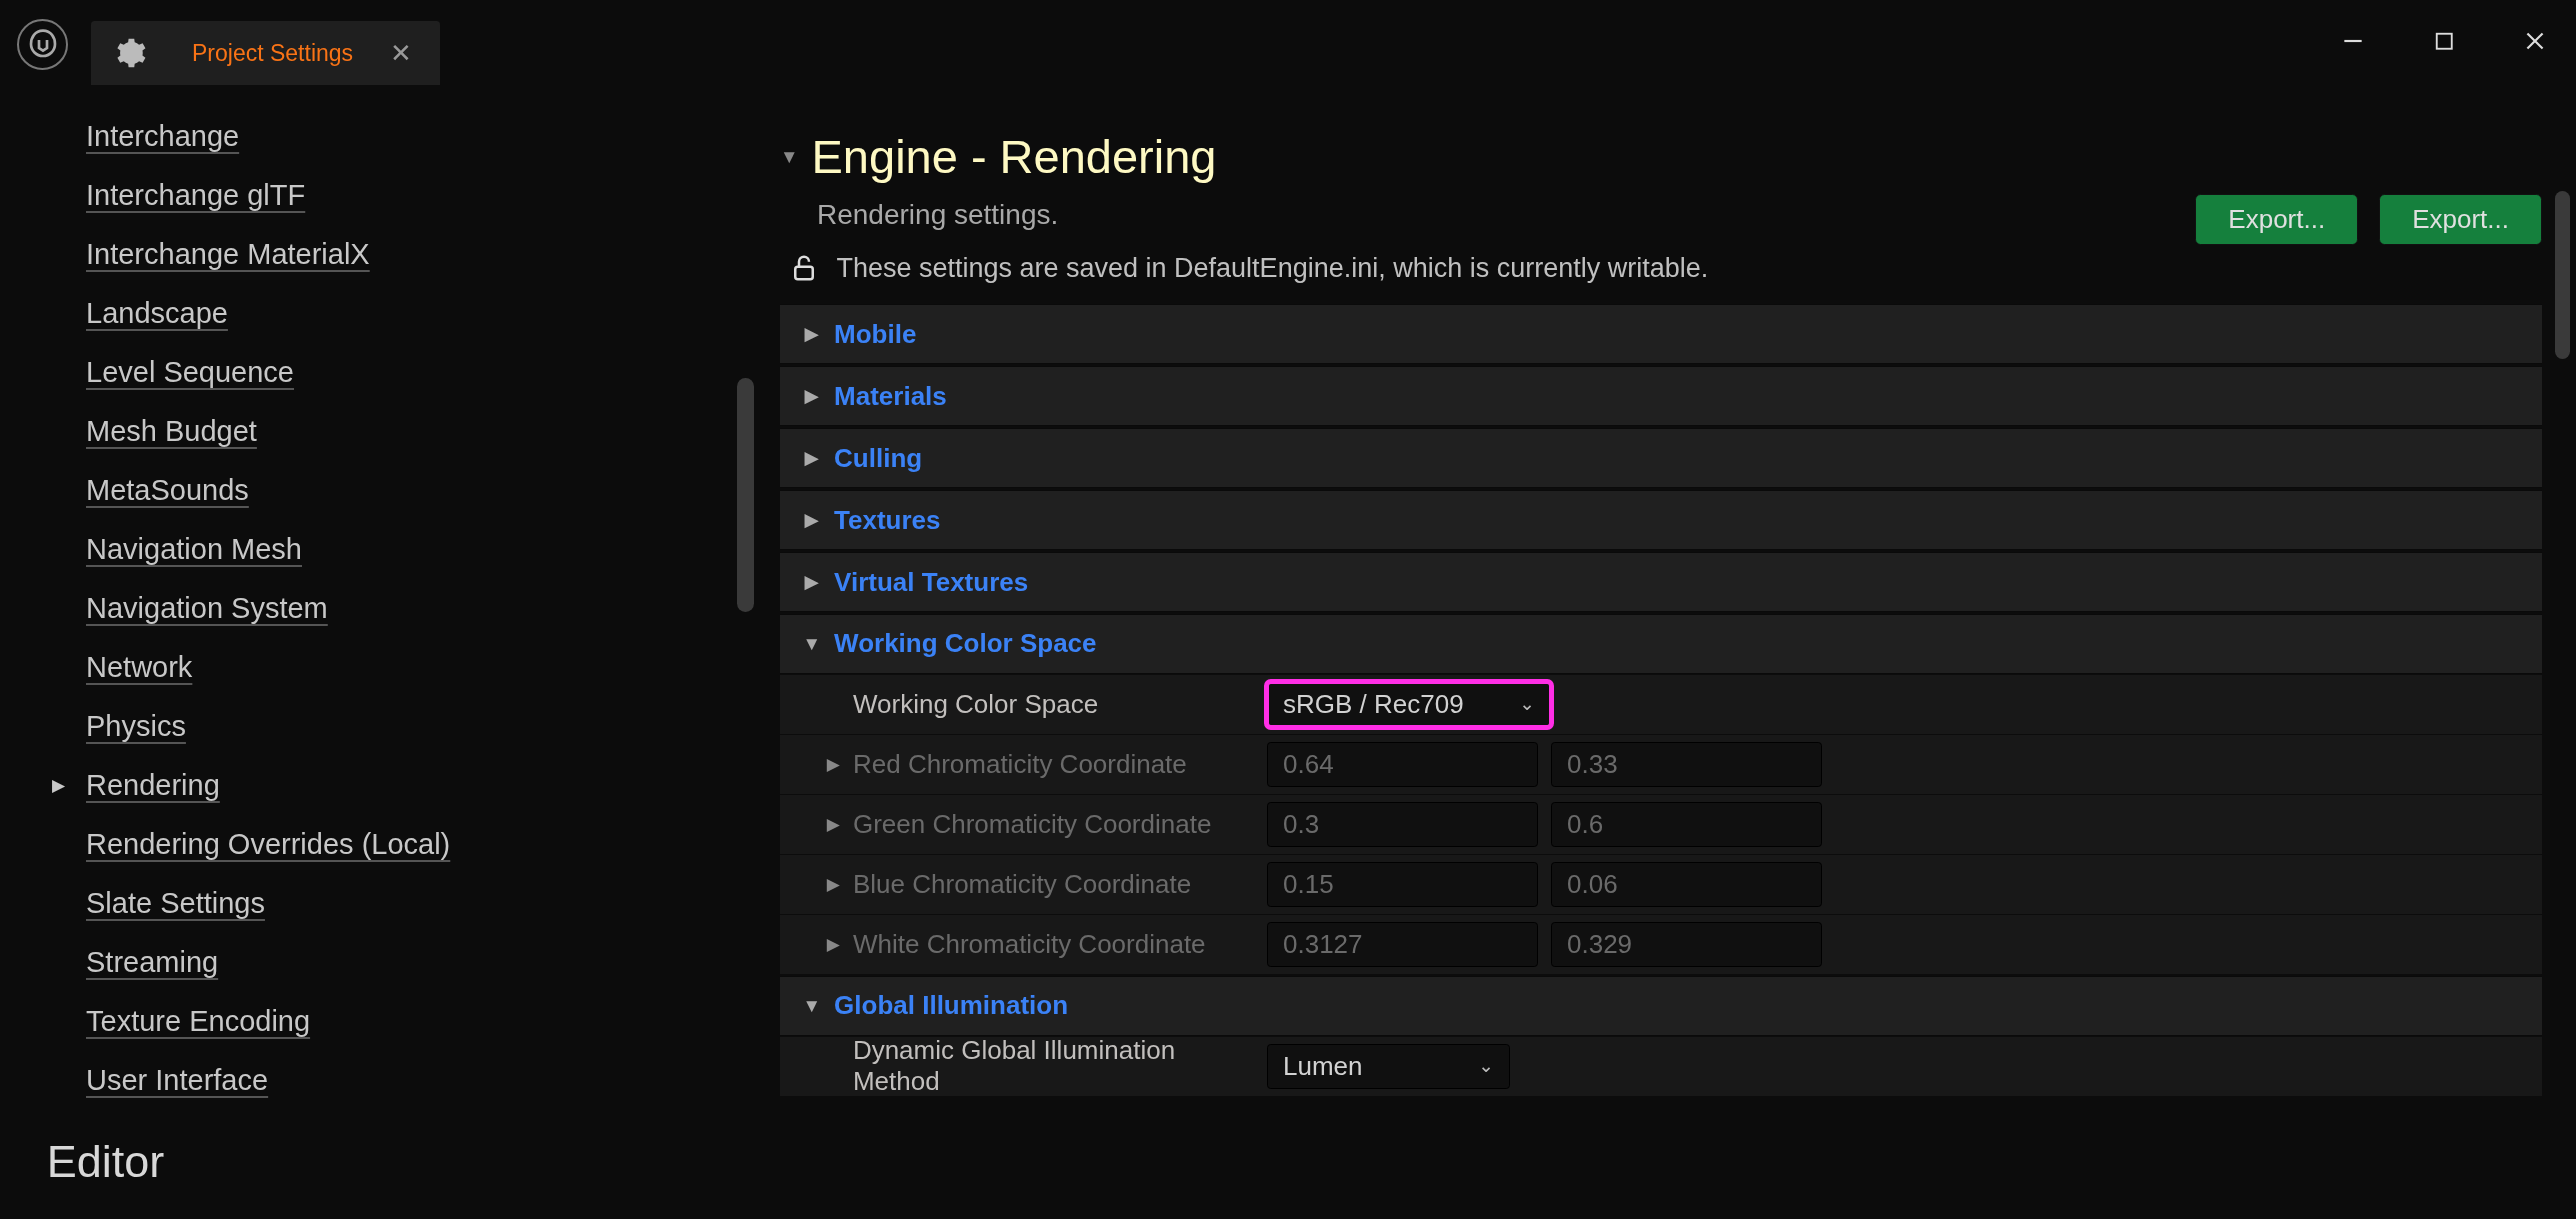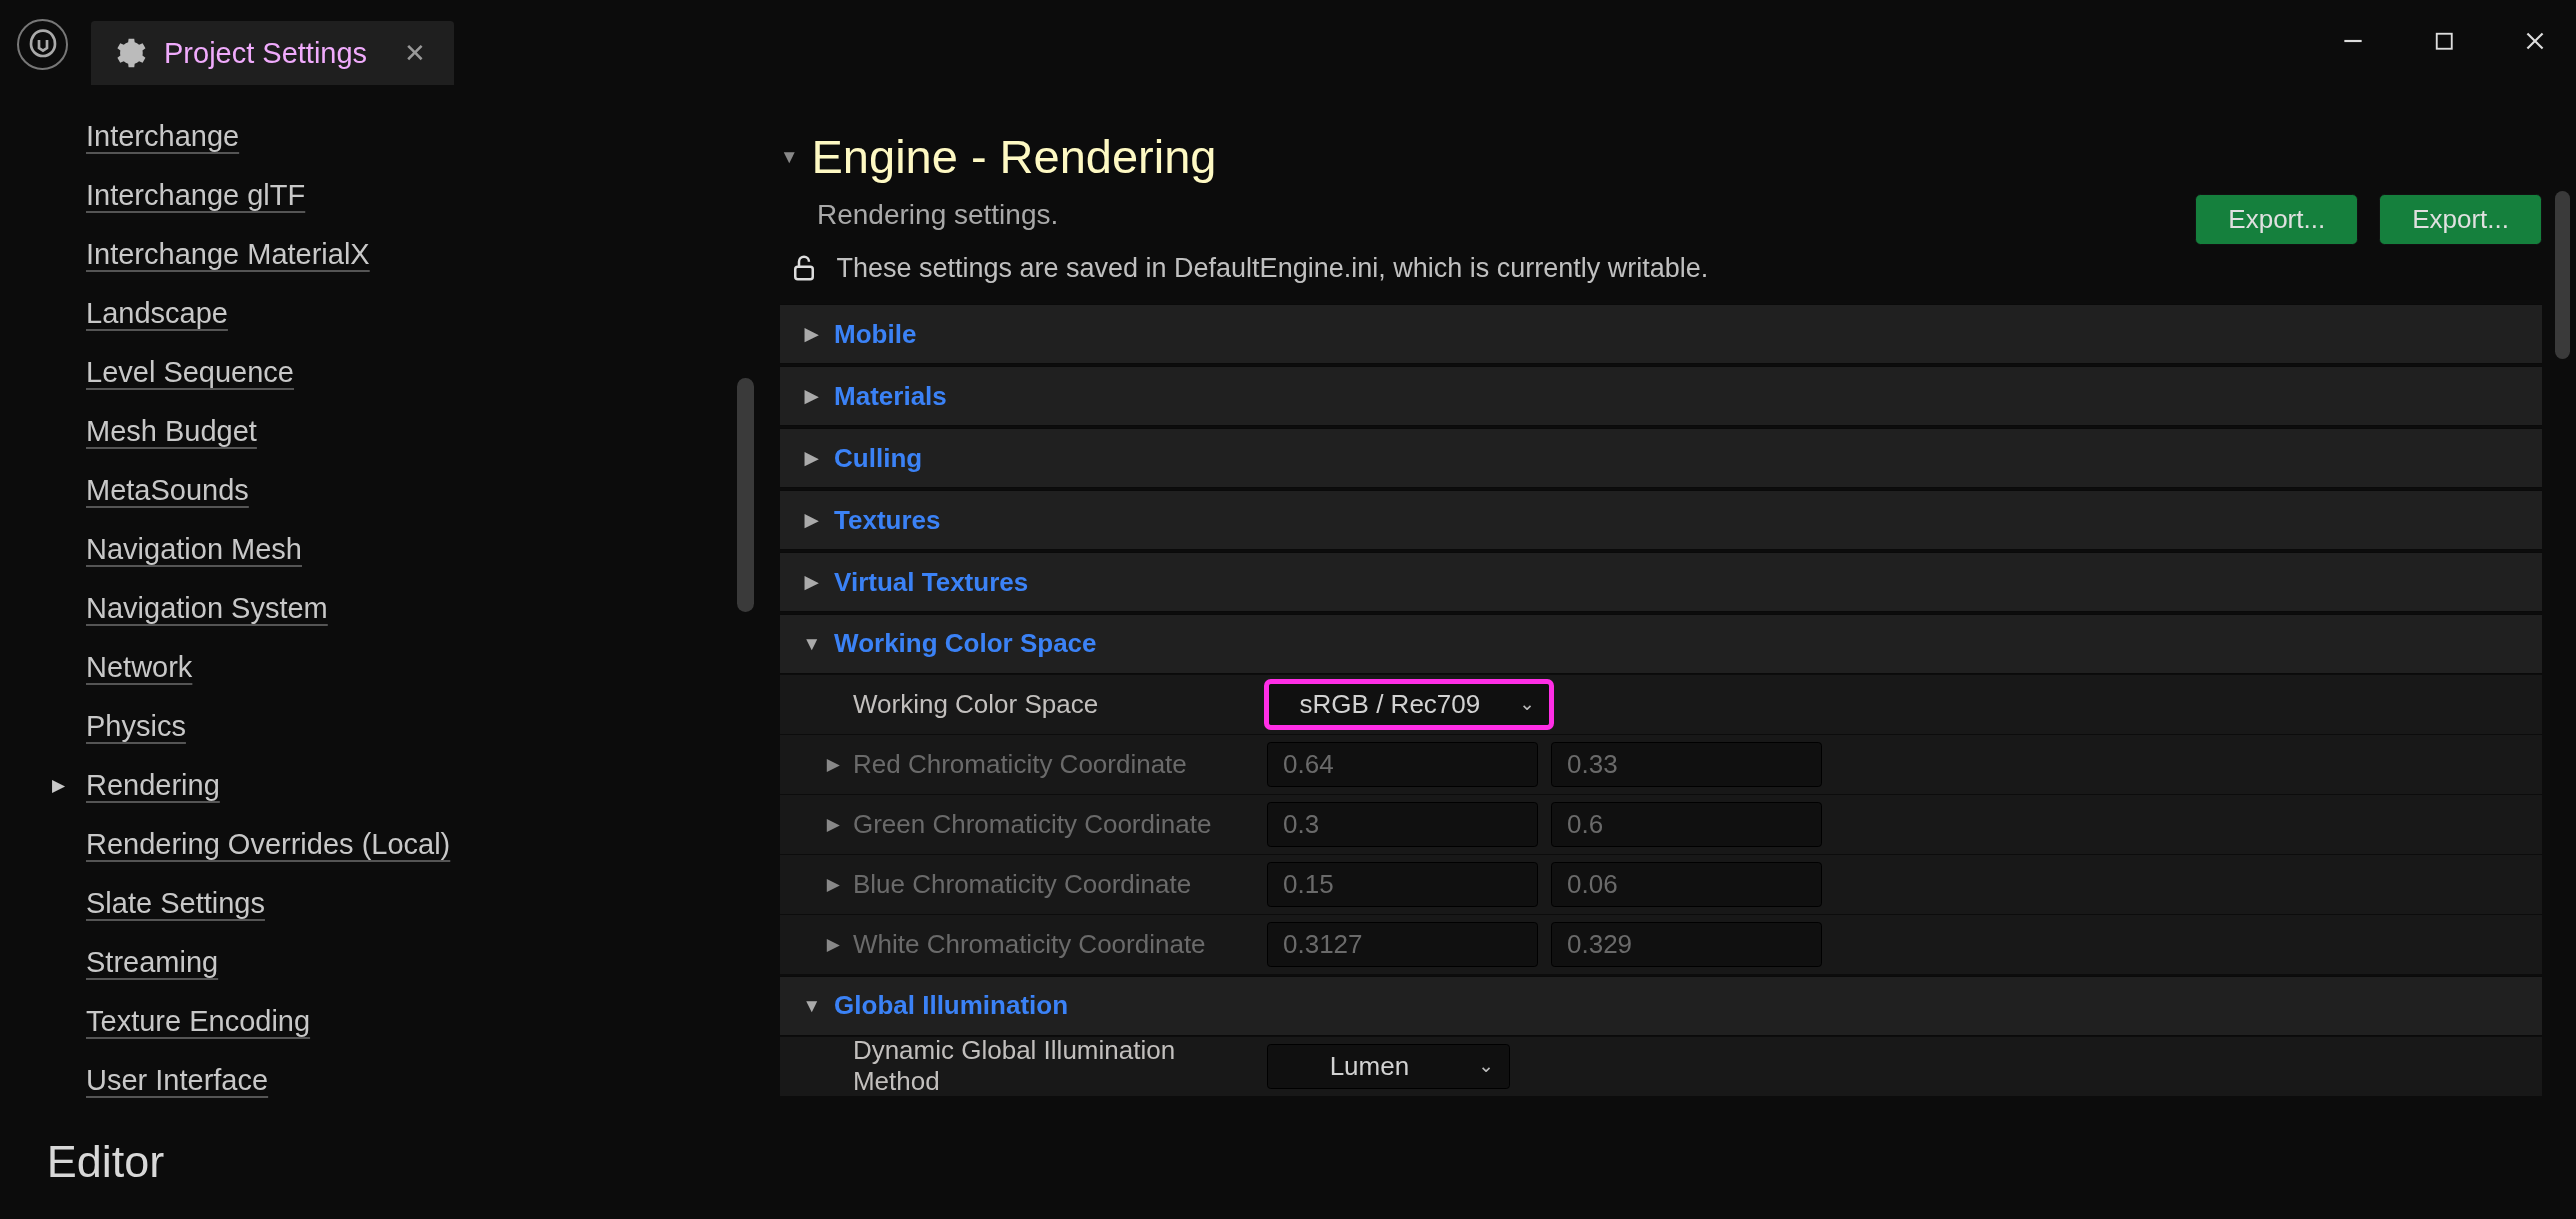--- a/index.html
+++ b/index.html
@@ -2,21 +2,21 @@
 <html style="font-size:15px"><head>
 <meta charset="utf-8">
 <style>
   * { box-sizing: border-box; margin: 0; padding: 0; }
   html, body { width: 2576px; height: 1219px; background:#000; font-family: "Segoe UI", Arial, sans-serif; color:#c8c8c8; overflow:hidden; }
   .app { width:2576px; height:1219px; background:#0c0c0c; position:relative; }
   .titlebar { height:88px; display:flex; align-items:center; padding-left:17px; background:#0c0c0c; position:relative; }
   .ue-logo { width:51px; height:51px; border-radius:50%; border:2.8px solid #777; display:flex; align-items:center; justify-content:center; color:#bbb; font-weight:bold; font-size:28px; margin-right:22.5px; }
   .tab { background:#1f1f1f; height:64px; display:flex; align-items:center; padding:0 28px 0 22.5px; border-radius:3.7px 3.7px 0 0; margin-top:18.7px; position:relative; }
   .tab-gear { margin-right:17px; display:flex; }
-  .tab-title { font-size:29px; color:#f0abfc; }
+  .tab-title { font-size:23px; color:#f97316;margin-left:28px; }
   .tab-close { margin-left:37px; color:#999; font-size:26px; cursor:pointer; }
   .win-controls { position:absolute; right:22.5px; top:22.5px; display:flex; gap:54px; color:#d0d0d0; }
   .win-btn { width:37px; height:37px; display:flex; align-items:center; justify-content:center; cursor:pointer; }
   .body { display:flex; height:calc(100% - 88px); }
   .sidebar { width:767px; padding:18.7px 0 0 28px; position:relative; }
   .sidebar-scroll { position:relative; height:100%; overflow:hidden; }
   .nav-item { font-size:29px; color:#c8c8c8; text-decoration:underline; text-underline-offset:5.6px; text-decoration-color:#555; padding:13px 0 13px 58px; cursor:pointer; display:flex; align-items:center; }
   .nav-item.active::before { content:"▶"; font-size:17px; color:#c8c8c8; position:absolute; margin-left:-34px; }
   .nav-heading { font-size:45px; color:#d8d8d8; padding:26px 0 0 18.7px; }
   .sidebar-scrollbar { position:absolute; right:13px; top:290px; width:17px; height:234px; background:#3a3a3a; border-radius:8.4px; }
@@ -39,21 +39,21 @@
   .cat-arrow { width:26px; color:#aaa; font-size:18.7px; margin-right:9.4px; display:flex; justify-content:center; }
   .cat-arrow.down { transform:rotate(0deg); }
   .cat-label { font-size:26px; font-weight:bold; color:#3b82f6; }
   .prop-row { height:60px; background:#181818; border-top:0.9px solid #0c0c0c; display:flex; align-items:center; }
   .prop-row.dim .prop-label, .prop-row.dim .num-input { color:#6a6a6a; }
   .prop-label-cell { width:487px; padding-left:43px; display:flex; align-items:center; }
   .prop-expand { width:20.6px; color:#888; font-size:17px; margin-right:9.4px; display:flex; justify-content:center; }
   .prop-label { font-size:26px; color:#c2bfbd; }
   .dropdown { background:#101010; border:1.9px solid #000; border-radius:3.7px; height:45px; display:flex; align-items:center; padding:0 15px; cursor:pointer; min-width:243px; }
   .dropdown.highlight { outline:5.6px solid #ff2ee6; outline-offset:-2.8px; width:284px; }
-  .dd-text { font-size:26px; color:#d2d2d2; flex:1;text-align:center; }
+  .dd-text { font-size:26px; color:#d2d2d2; flex:1; }
   .dd-chev { color:#bbb; font-size:18.7px; margin-left:22.5px; }
   .num-input { background:#101010; border:0.9px solid #000; border-radius:3.7px; height:45px; width:271px; padding:0 15px; color:#bdbdbd; font-size:26px; outline:none; margin-right:13px; }
   .main-scrollbar { position:absolute; right:5.6px; top:103px; width:15px; height:168px; background:#3a3a3a; border-radius:7.5px; }
   svg { display:block; }
 </style>
 </head>
 <body>
 
 <div class="app">
 

